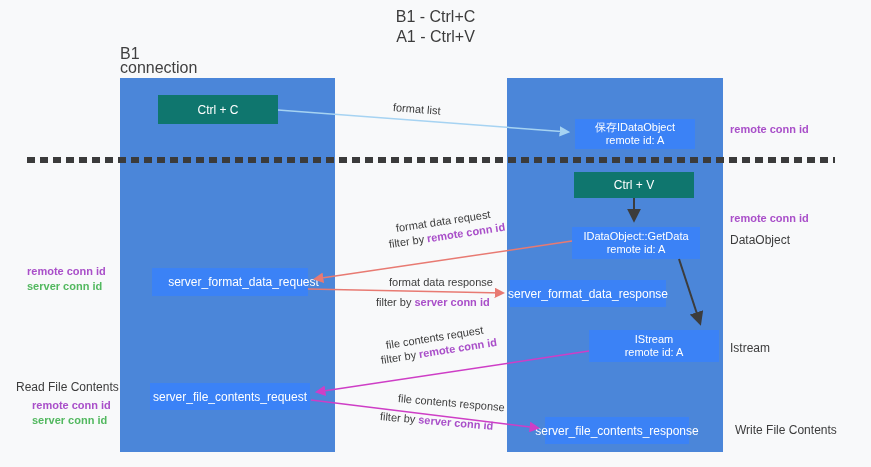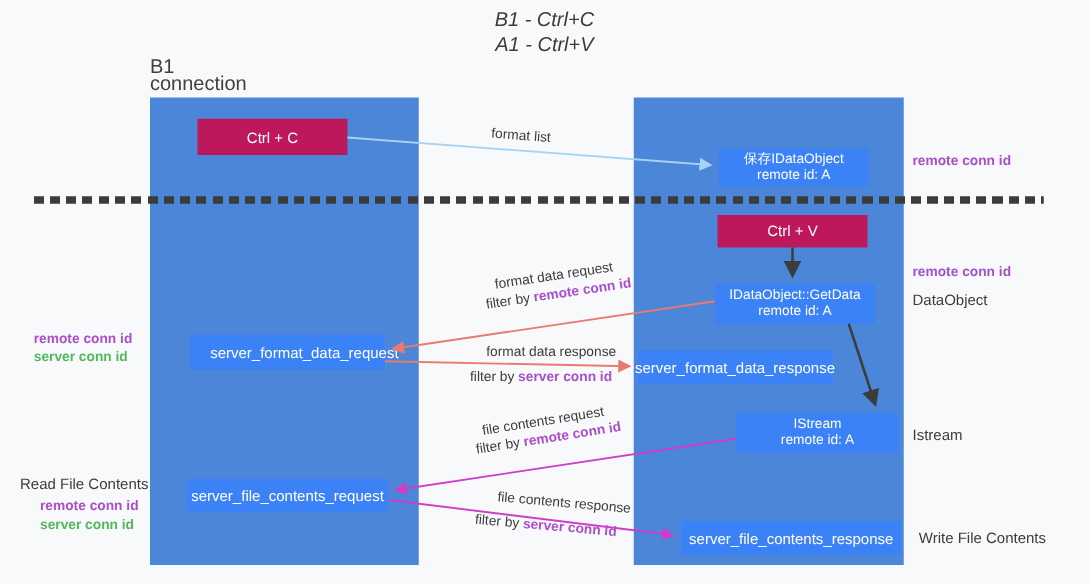--- a/index.html
+++ b/index.html
@@ -7,21 +7,21 @@
   body { font-family: "Liberation Sans", sans-serif; color: #3c3c3c; }
   #canvas {
     position: relative; width: 871px; height: 467px;
     background: #f8f9fa; overflow: hidden;
   }
   .abs { position: absolute; }
 
   
   .diagram-title {
     left: 0; top: 7; width: 871px; top: 7px;
-    text-align: center; font-size: 16px; line-height: 20px; color: #3c3c3c; font-style: italic;
+    text-align: center; font-size: 16px; line-height: 20px; color: #3c3c3c;
   }
 
   
   .lifeline-header {
     text-align: left; font-size: 16px; line-height: 14px; color: #404040;
   }
   .lifeline-header.left  { left: 120px; top: 47px; width: 215px; }
   .lifeline-header.right { left: 507px; top: 47px; width: 216px; }
 
   
@@ -35,33 +35,33 @@
   .dashed-line {
     left: 27px; top: 157px; width: 808px; height: 6px; z-index: 3;
     background: repeating-linear-gradient(to right, #3b3b3b 0 8px, transparent 8px 13px);
   }
 
   
   .node {
     display: flex; flex-direction: column; align-items: center; justify-content: center;
     color: #ffffff; text-align: center; z-index: 2; font-size: 12px; line-height: 14px;
   }
-  .node.green  { background: #be185d; }
+  .node.green  { background: #0f766e; }
   .node.orange { background: #3b82f6; }
   .node.two-line { font-size: 11px; line-height: 13px; }
 
   #node-ctrl-c    { left: 158px; top: 95px;  width: 120px; height: 29px; }
   #node-ctrl-v    { left: 574px; top: 172px; width: 120px; height: 26px; }
   #node-save-obj  { left: 575px; top: 119px; width: 120px; height: 30px; }
   #node-getdata   { left: 572px; top: 227px; width: 128px; height: 32px; }
   #node-istream   { left: 589px; top: 330px; width: 130px; height: 32px; }
   #node-fmt-req   { left: 152px; top: 268px; width: 156px; height: 28px; padding-left: 27px; }
   #node-fmt-resp  { left: 510px; top: 280px; width: 156px; height: 27px; }
   #node-file-req  { left: 150px; top: 383px; width: 160px; height: 27px; }
-  #node-file-resp { left: 545px; top: 417px; width: 176px; height: 27px; }
+  #node-file-resp { left: 545px; top: 417px; width: 144px; height: 27px; }
 
   
   .annot { font-size: 11px; line-height: 13px; white-space: nowrap; z-index: 2; }
   .annot.black { font-size: 12px; color: #3c3c3c; }
   .annot.purple { color: #a94fc9; font-weight: bold; }
   .annot.green  { color: #52b85f; font-weight: bold; }
 
   #annot-r-conn-top   { left: 730px; top: 123px; }
   #annot-r-conn-mid   { left: 730px; top: 212px; }
   #annot-r-dataobject { left: 730px; top: 234px; }

